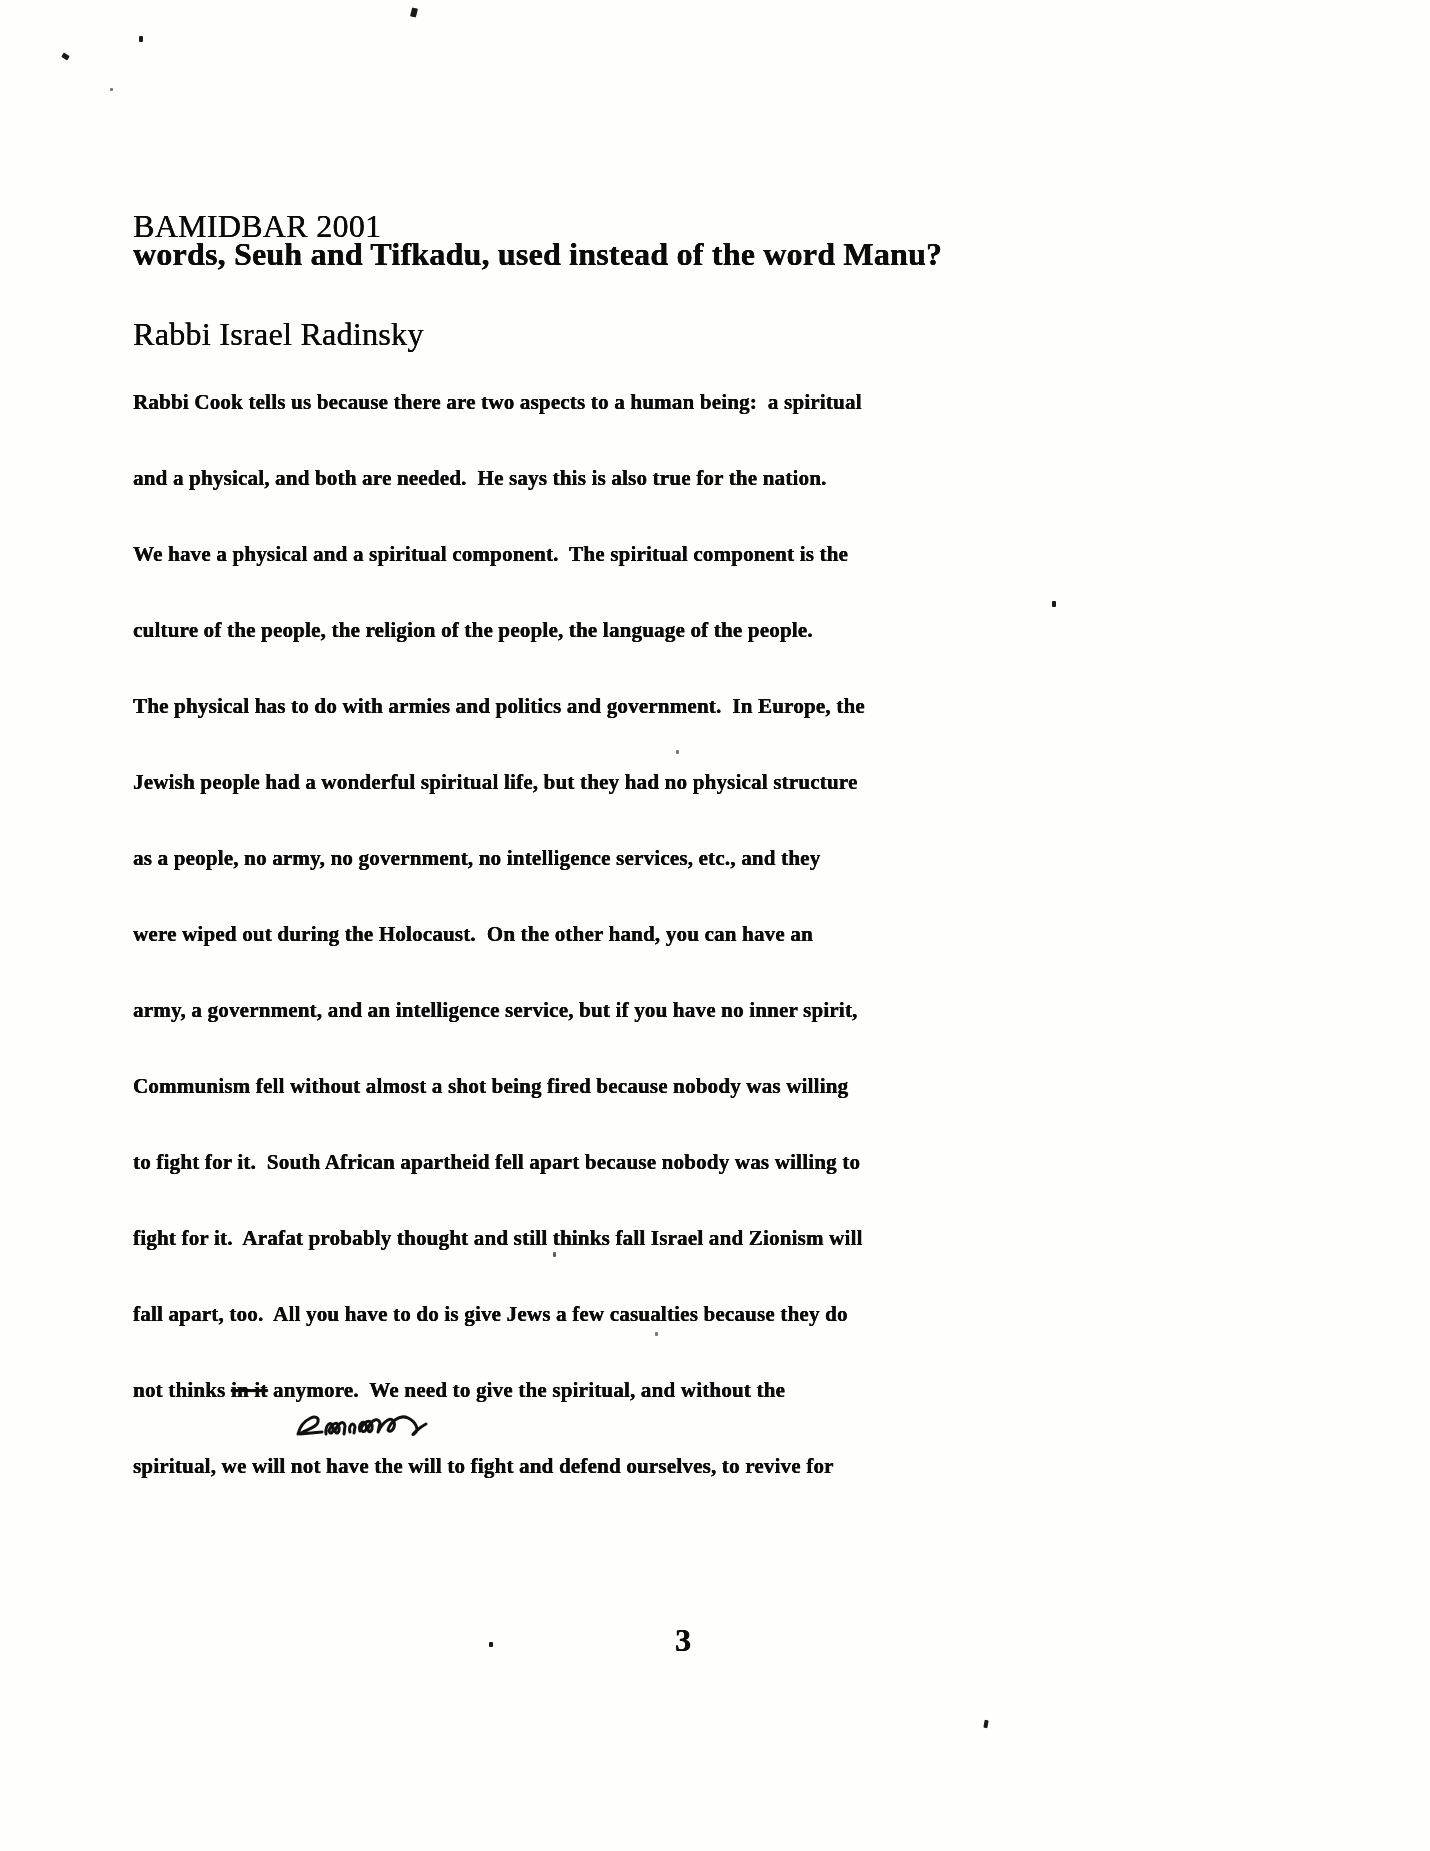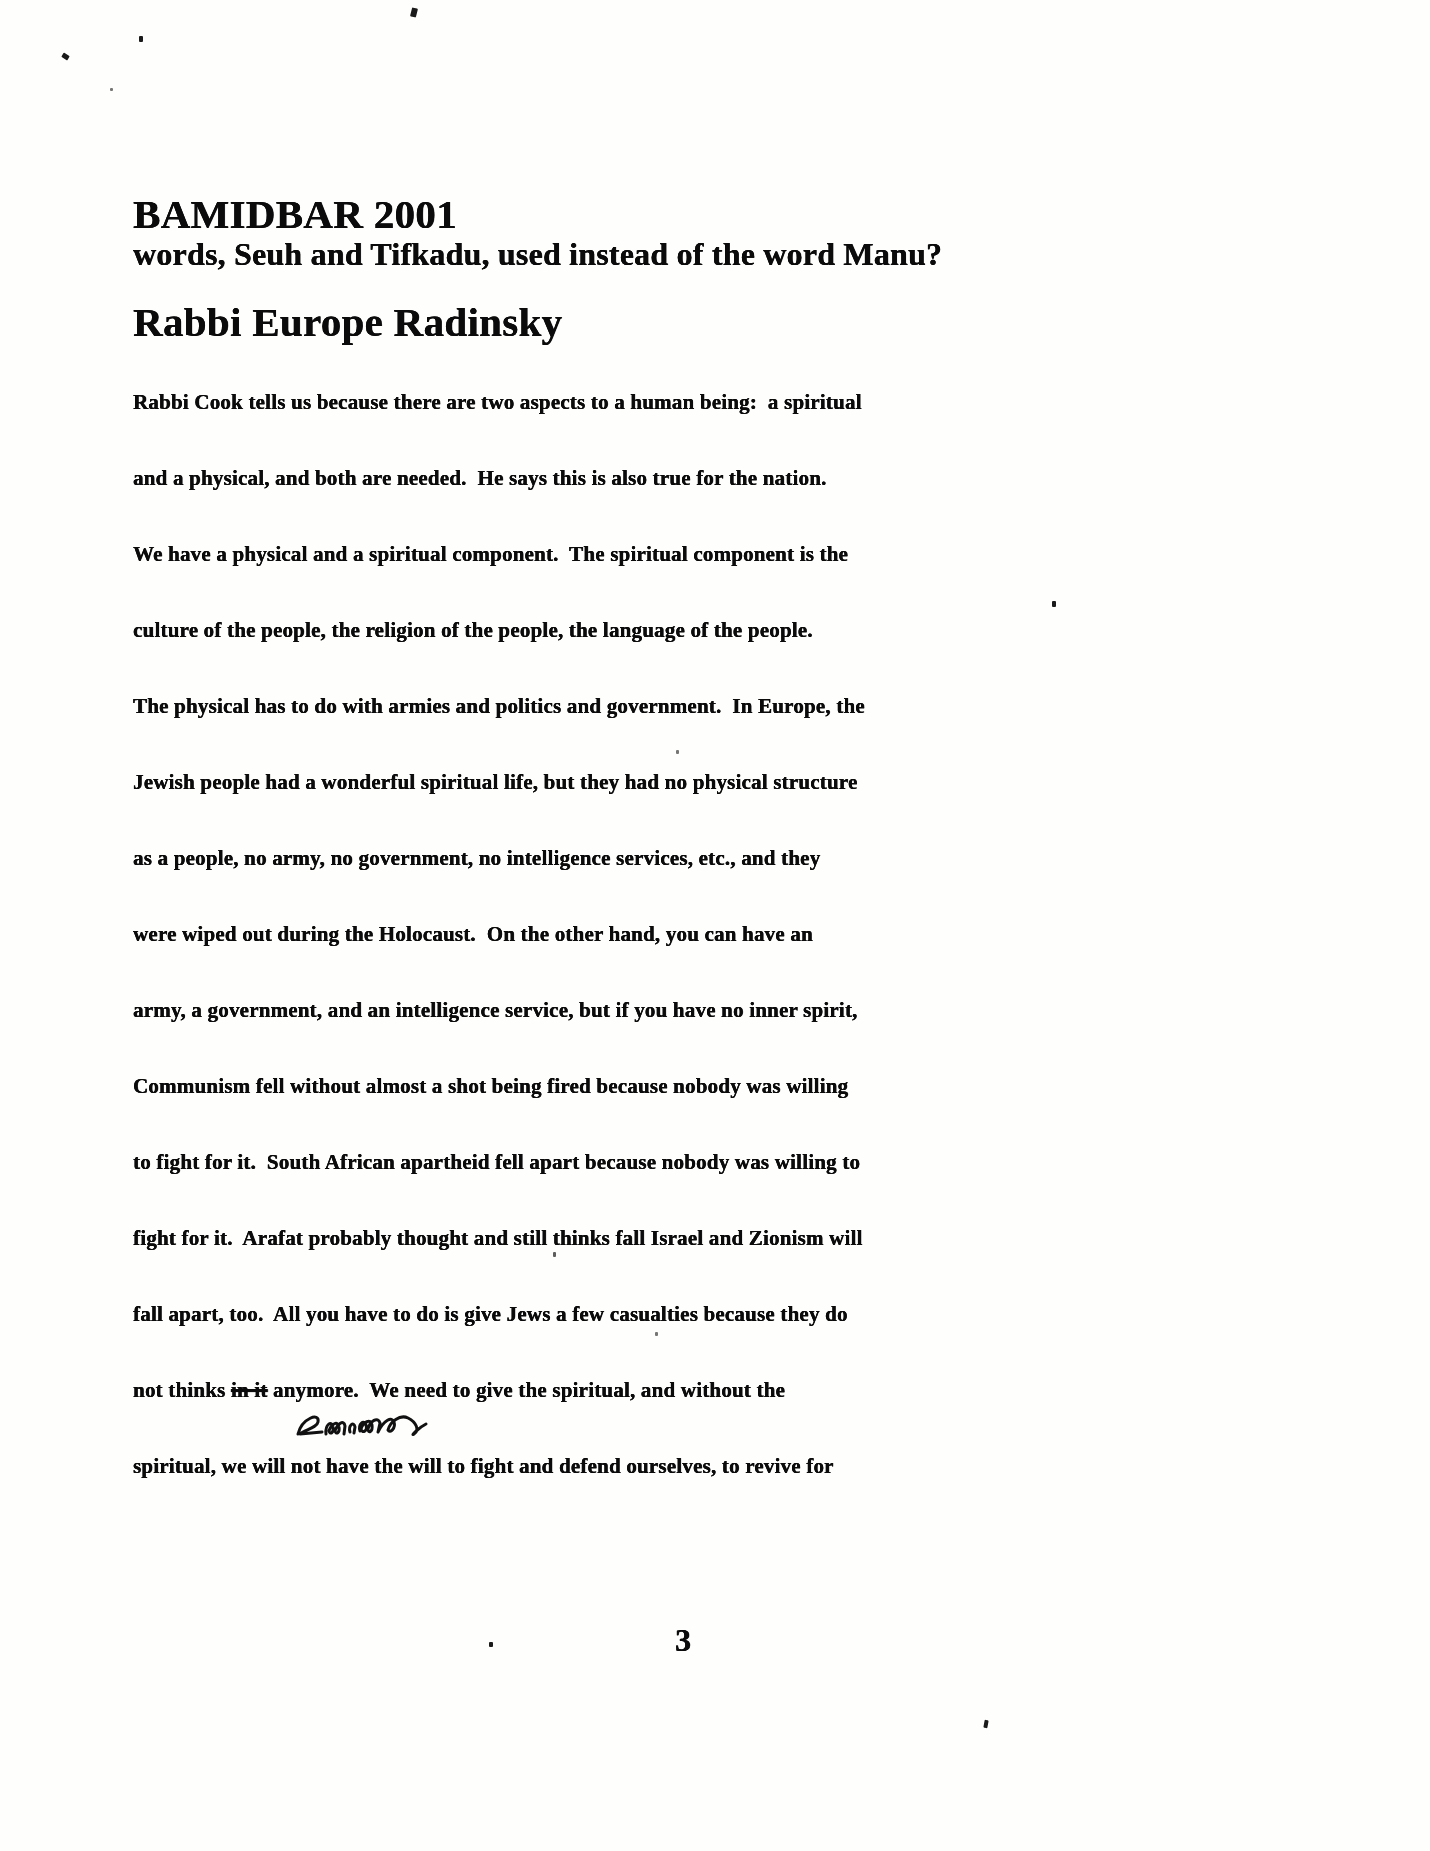--- a/index.html
+++ b/index.html
@@ -8,22 +8,22 @@
     width:1430px;height:1851px;
     margin:0 auto;
     background:#fefefd;
     overflow:hidden;
     font-family:"Liberation Serif","DejaVu Serif",serif;
     color:#0b0b0b;
     
     text-shadow:0 0 0.6px #000, 0.4px 0.2px 0 rgba(0,0,0,0.55);
   }
   .header{
-    position:absolute;left:133px;top:124px;
-    font-size:41px;font-weight:700;line-height:36px;
+    position:absolute;left:133px;top:136px;
+    font-size:32px;font-weight:400;line-height:36px;
     letter-spacing:0.3px;white-space:pre;
   }
   .intro{
     position:absolute;left:133px;top:236px;
     font-size:32px;font-weight:600;line-height:36px;white-space:pre;
     letter-spacing:0.2px;
   }
   .paragraph{
     position:absolute;left:133px;top:384px;width:1180px;
   }
@@ -47,21 +47,21 @@
     position:absolute;background:#1a1a1a;border-radius:1px;
   }
 </style>
 </head>
 <body>
 
 <div class="page">
 
   <div class="header">
     <div>BAMIDBAR 2001</div>
-    <div>Rabbi Europe Radinsky</div>
+    <div>Rabbi Israel Radinsky</div>
   </div>
 
   <div class="intro">words, Seuh and Tifkadu, used instead of the word Manu?</div>
 
   <div class="paragraph" id="paragraph">
       <div class="para-line">Rabbi Cook tells us because there are two aspects to a human being:  a spiritual</div>
       <div class="para-line">and a physical, and both are needed.  He says this is also true for the nation.</div>
       <div class="para-line">We have a physical and a spiritual component.  The spiritual component is the</div>
       <div class="para-line">culture of the people, the religion of the people, the language of the people.</div>
       <div class="para-line">The physical has to do with armies and politics and government.  In Europe, the</div>

